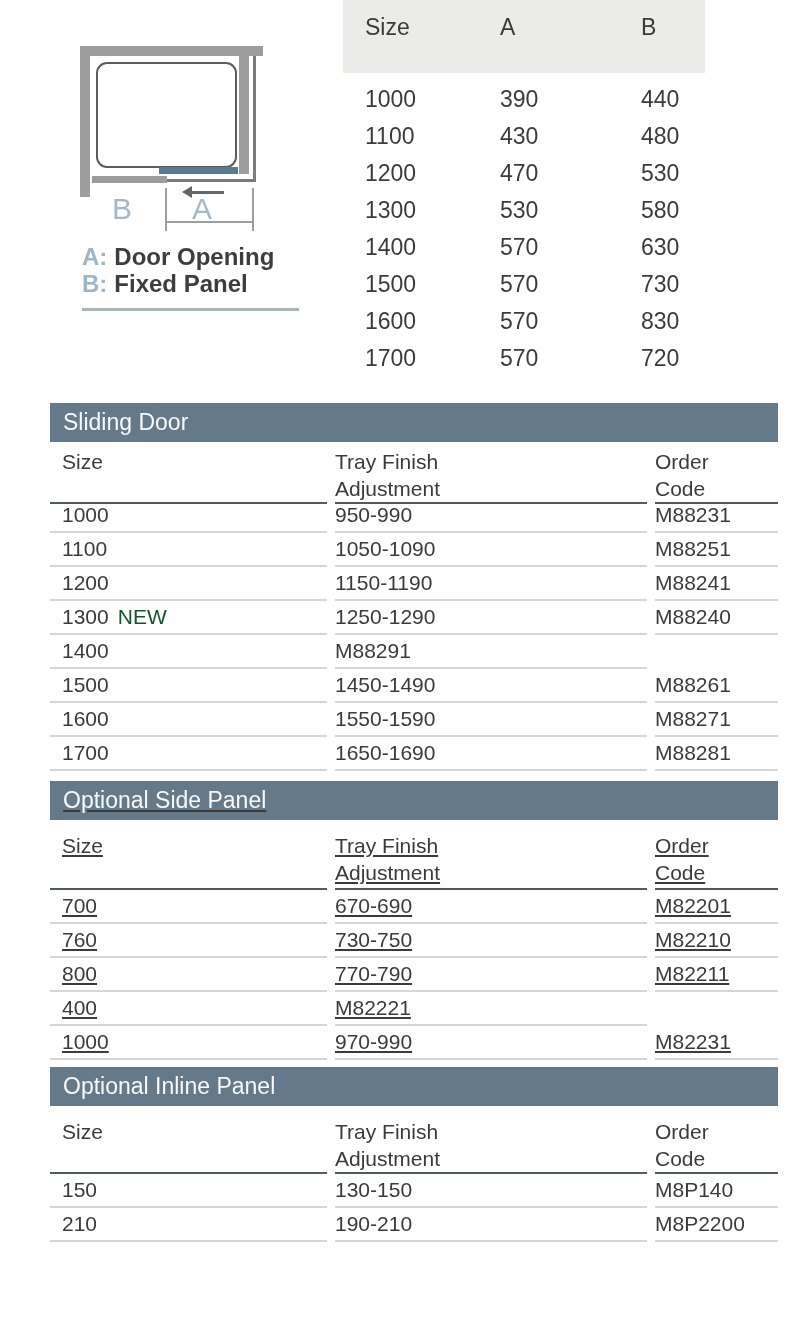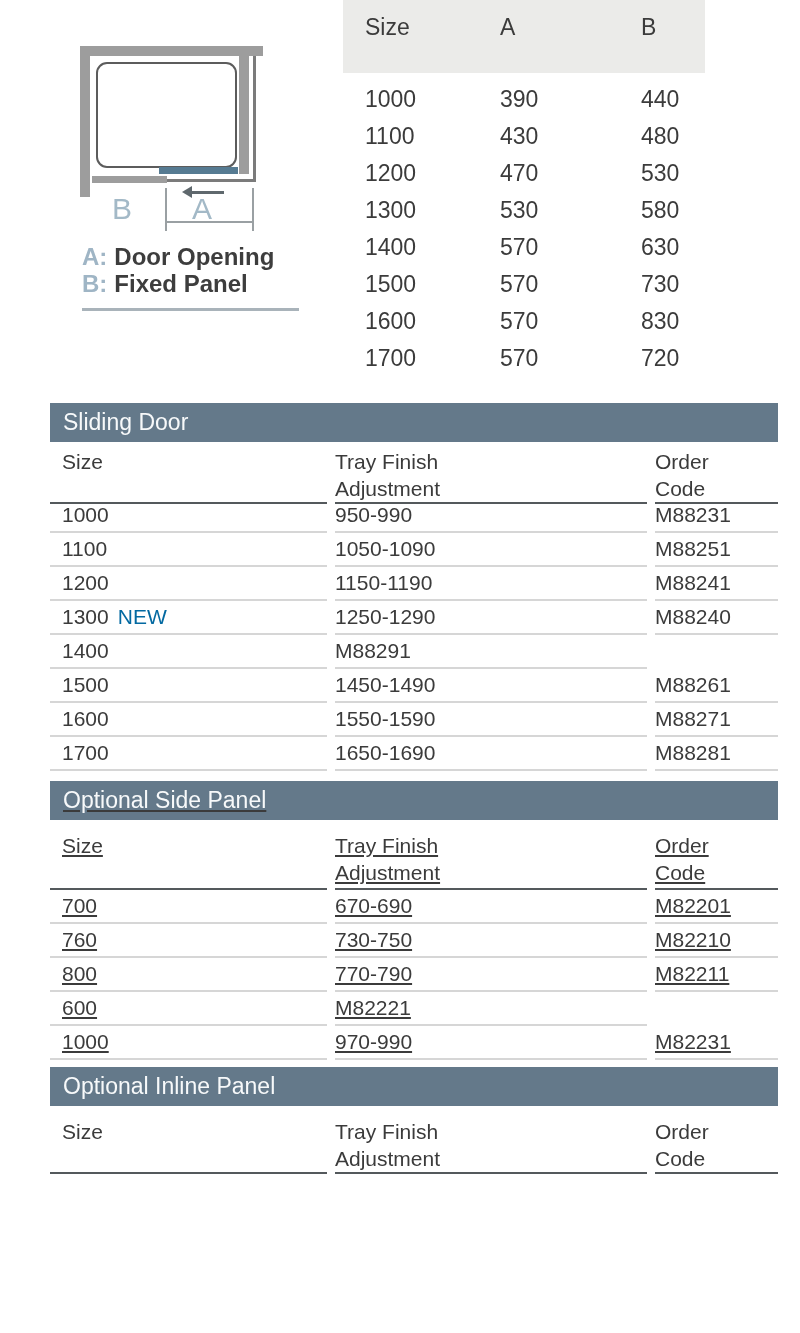--- a/index.html
+++ b/index.html
@@ -43,21 +43,21 @@
   .section-bar{height:39px;background:#64798a;color:#f7f9fa;font-size:23px;
     display:flex;align-items:center;padding-left:13px;box-sizing:border-box;}
   .col-heads{display:grid;grid-template-columns:277px 312px 1fr;column-gap:8px;font-size:21px;line-height:27px;}
   .s1 .col-heads{height:57px;} .s2 .col-heads{height:70px;} .s3 .col-heads{height:68px;}
   .col-head{border-bottom:2px solid #54595c;padding-top:6px;box-sizing:border-box;}
   .s2 .col-head,.s3 .col-head{padding-top:12px;}
   .col-head.c1{padding-left:12px;}
   .row{display:grid;grid-template-columns:277px 312px 1fr;column-gap:8px;height:34px;}
   .cell{border-bottom:2px solid #d6d6d6;display:flex;align-items:center;font-size:21px;box-sizing:border-box;}
   .cell.c1{padding-left:12px;}
-  .badge{color:#0369a1;margin-left:9px;}
+  .badge{color:#14532d;margin-left:9px;}
 </style>
 </head>
 <body>
 
 <div id="page">
 
   <div>
     <div class="abs wall wall-top"></div>
     <div class="abs wall wall-left"></div>
     <div class="abs tray"></div>
@@ -247,21 +247,21 @@
         <div class="row">
         <div class="cell c1">
             <span>800</span>
             <span class="badge"></span>
           </div>
         <div class="cell c2">770-790</div>
         <div class="cell c3">M82211</div>
       </div>
         <div class="row">
         <div class="cell c1">
-            <span>600</span>
+            <span>400</span>
             <span class="badge"></span>
           </div>
         <div class="cell c3">M82221</div>
       </div>
         <div class="row">
         <div class="cell c1">
             <span>1000</span>
             <span class="badge"></span>
           </div>
         <div class="cell c2">970-990</div>
@@ -278,15 +278,33 @@
       <div class="col-head c1">Size</div>
       <div class="col-head c2">
         <div>Tray Finish</div>
         <div>Adjustment</div>
       </div>
       <div class="col-head c3">
         <div>Order</div>
         <div>Code</div>
       </div>
     </div>
+    <div>
+        <div class="row">
+        <div class="cell c1">
+            <span>150</span>
+            <span class="badge"></span>
+          </div>
+        <div class="cell c2">130-150</div>
+        <div class="cell c3">M8P140</div>
+      </div>
+        <div class="row">
+        <div class="cell c1">
+            <span>210</span>
+            <span class="badge"></span>
+          </div>
+        <div class="cell c2">190-210</div>
+        <div class="cell c3">M8P2200</div>
+      </div>
+      </div>
   </div>
 
 </div>
 
 </body></html>

